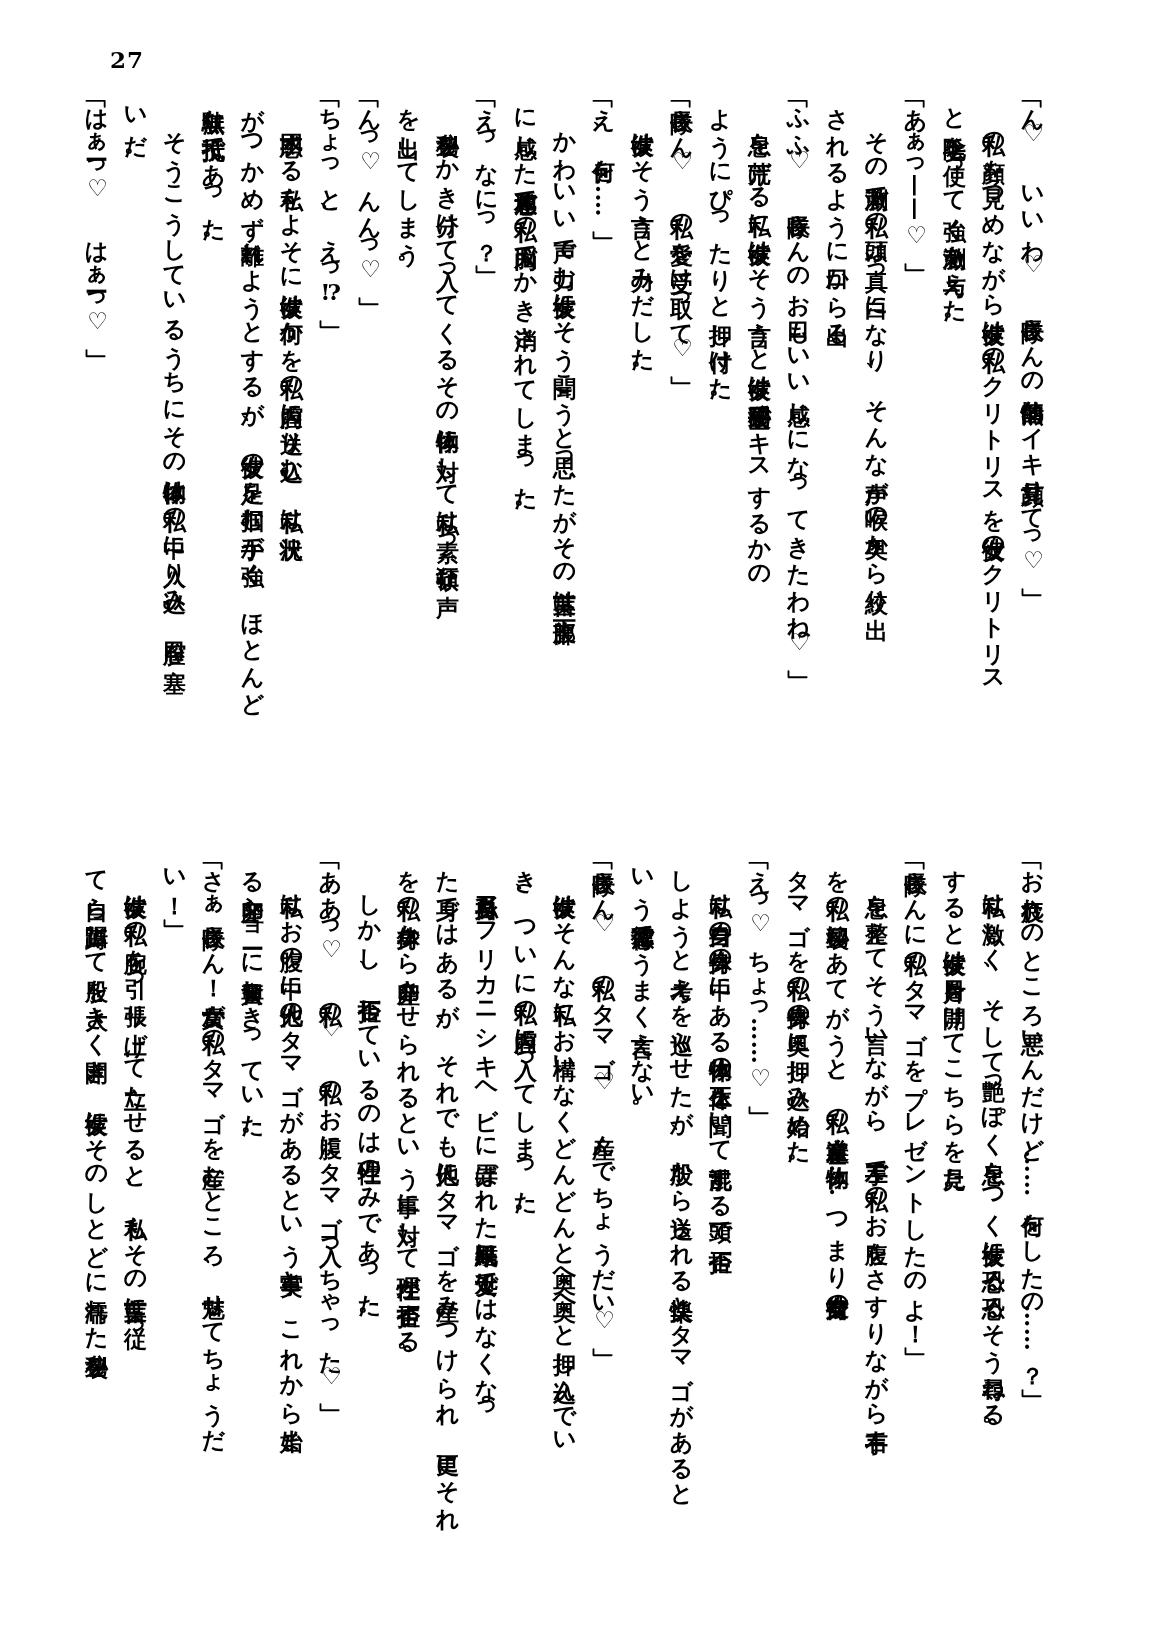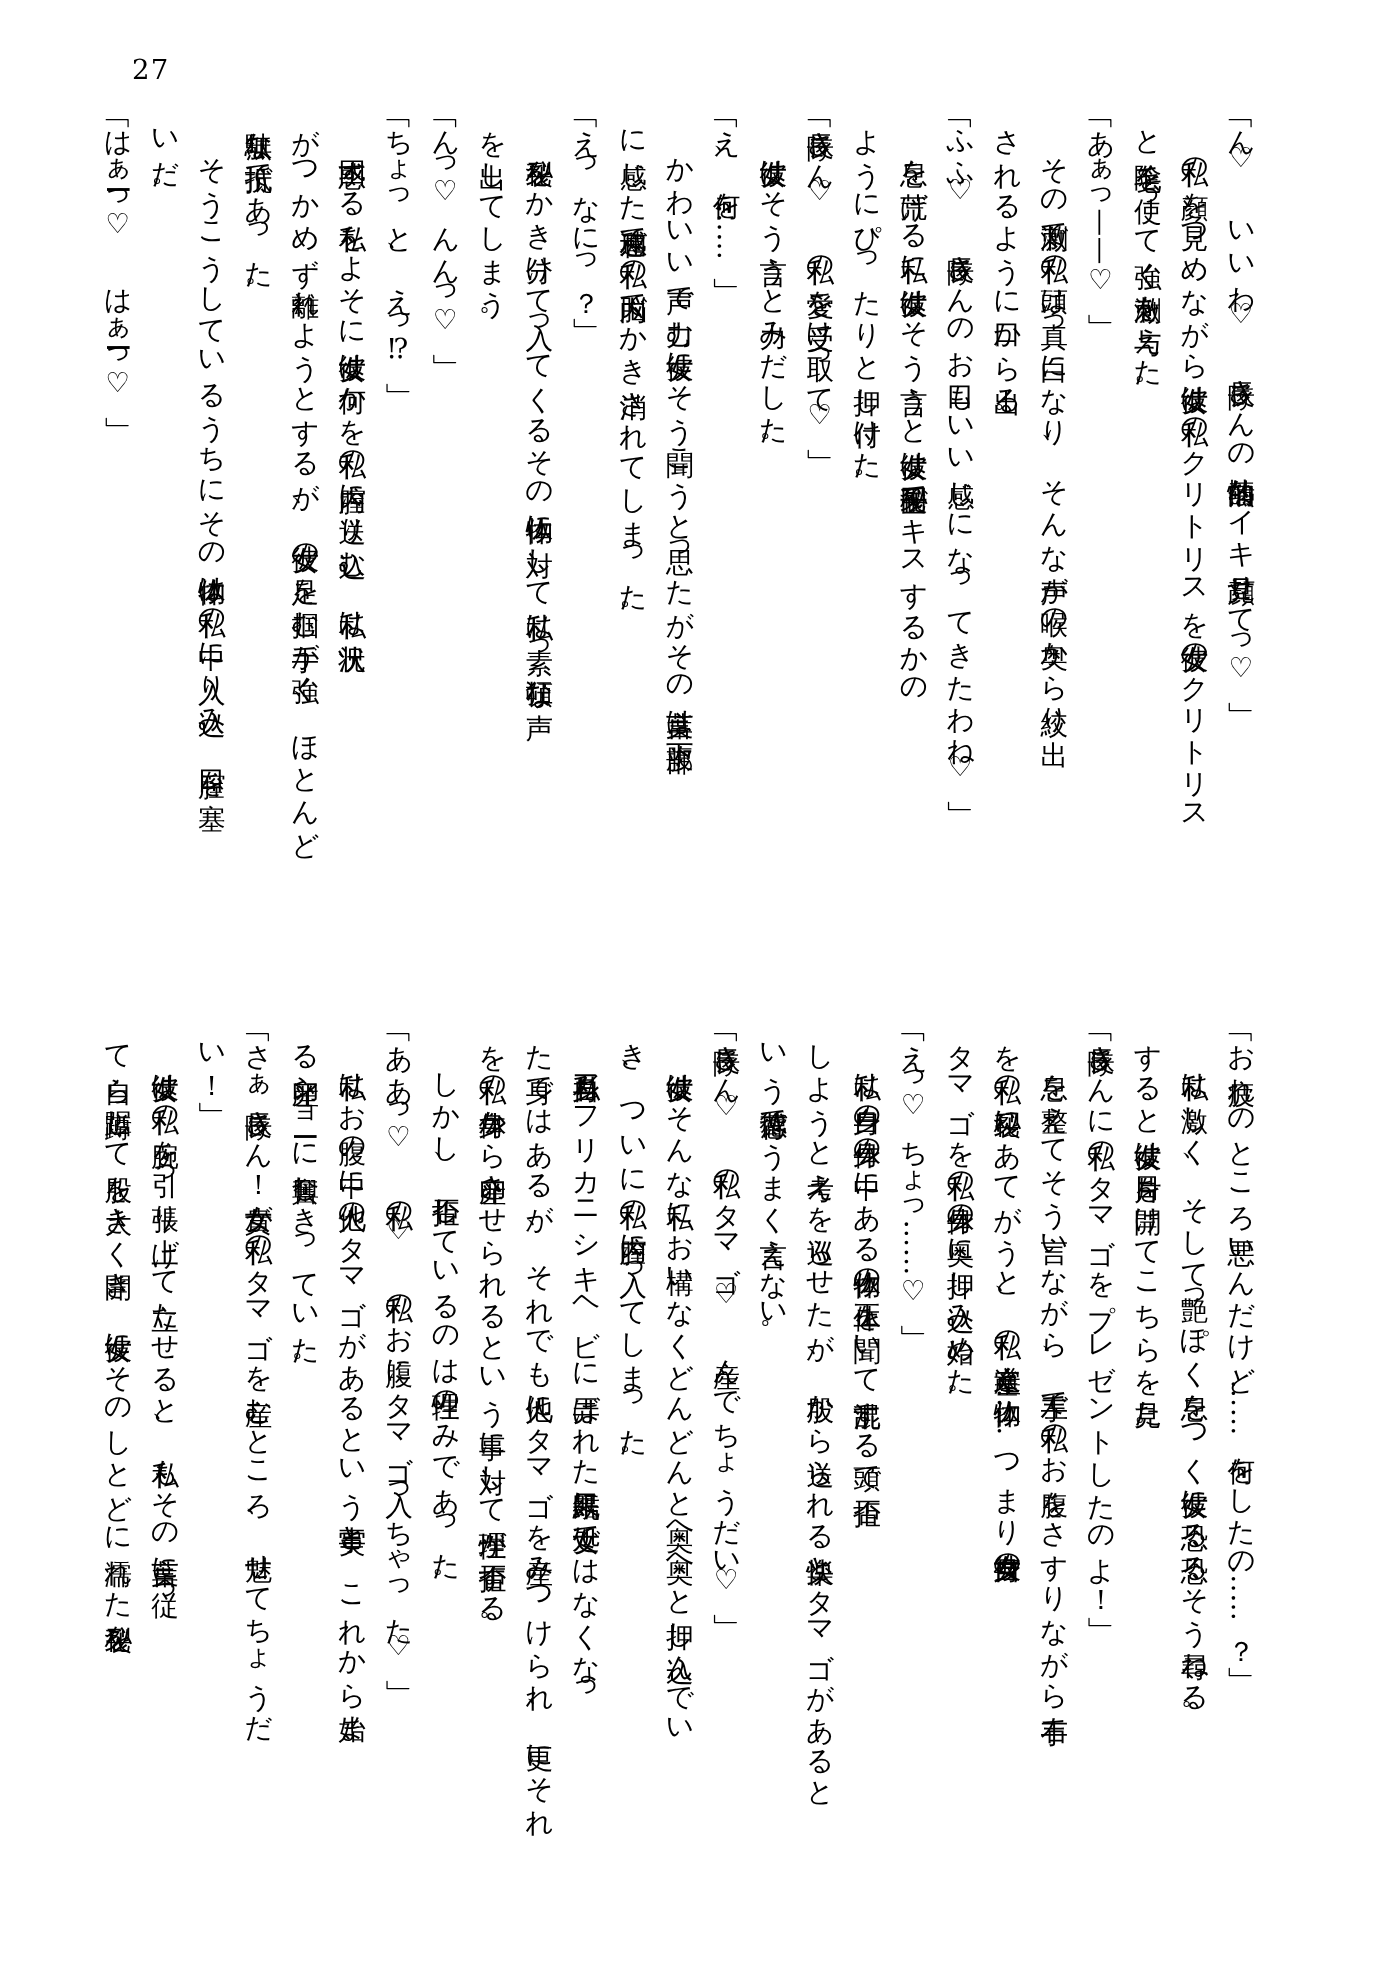--- a/index.html
+++ b/index.html
@@ -8,20 +8,21 @@
     background: #ffffff;
   }
   .page {
     position: relative;
     width: 1164px;
     height: 1650px;
     background: #ffffff;
     overflow: hidden;
     font-family: "DejaVu Serif", "Liberation Serif", serif;
     color: #000000;
+    font-weight: bold;
   }
   .page-number {
     position: absolute;
     left: 110px;
     top: 46px;
     font-size: 23px;
     letter-spacing: 1px;
     color: #000000;
   }
   .vblock {

